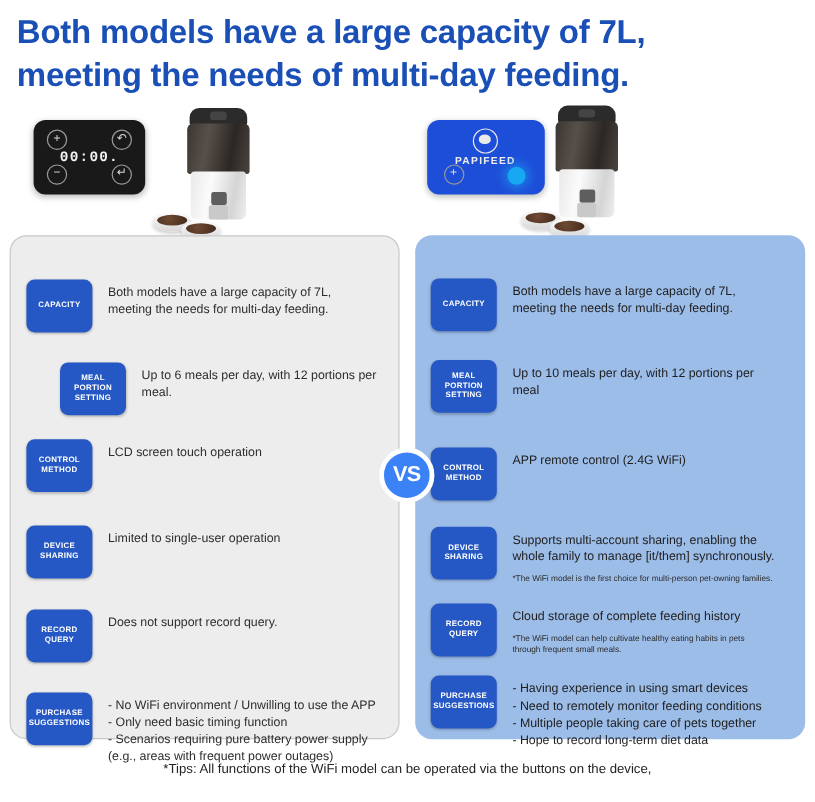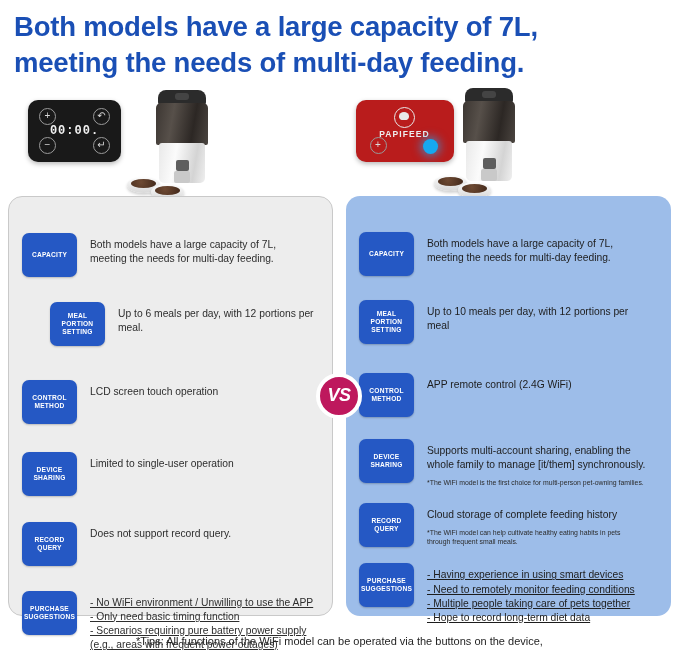--- a/index.html
+++ b/index.html
@@ -73,21 +73,21 @@
     font-size: 12px;
     font-weight: bold;
     letter-spacing: 1px;
   }
 
   
   .papi-panel {
     position: absolute;
     left: 16px; top: 14px;
     width: 98px; height: 62px;
-    background: #b91c1c;
+    background: #1d4ed8;
     border-radius: 10px;
     box-shadow: 0 2px 5px rgba(0,0,0,.28);
   }
   .papi-logo {
     position: absolute;
     left: 0; right: 0; top: 7px;
     text-align: center;
   }
   .paw-mark {
     width: 19px; height: 19px;
@@ -260,52 +260,50 @@
     margin-top: 5px;
     font-size: 6.9px;
     line-height: 1.38;
     color: #2b2b2b;
   }
   .row-list {
     margin: 0;
     padding: 0;
     list-style: none;
     line-height: 1.38;
-    text-decoration: underline;
   }
   .row-list li { white-space: nowrap; }
 
   
   .col-left  .r0 { margin-top: 18px; }
   .col-left  .r1 { margin-top: 25px; padding-left: 28px; }
-  .col-left  .r2 { margin-top: 34px; justify-content: center; }
+  .col-left  .r2 { margin-top: 20px; justify-content: center; }
   .col-left  .r3 { margin-top: 28px; }
   .col-left  .r4 { margin-top: 26px; }
   .col-left  .r5 { margin-top: 25px; }
   .col-right .r0 { margin-top: 18px; }
   .col-right .r1 { margin-top: 24px; }
   .col-right .r2 { margin-top: 29px; }
   .col-right .r3 { margin-top: 22px; }
   .col-right .r4 { margin-top: 16px; }
   .col-right .r5 { margin-top: 16px; }
 
   
   .vs {
     position: absolute;
     left: 316px;
     top: 177px;
     width: 46px; height: 46px;
     border-radius: 50%;
-    background: #be185d;
+    background: #3b82f6;
     border: 4px solid #ffffff;
     box-sizing: border-box;
     color: #ffffff;
     font-size: 18px;
     font-weight: bold;
-    font-style: italic;
     display: flex;
     align-items: center;
     justify-content: center;
     letter-spacing: -.5px;
     z-index: 5;
   }
 
   
   .tips {
     text-align: center;

